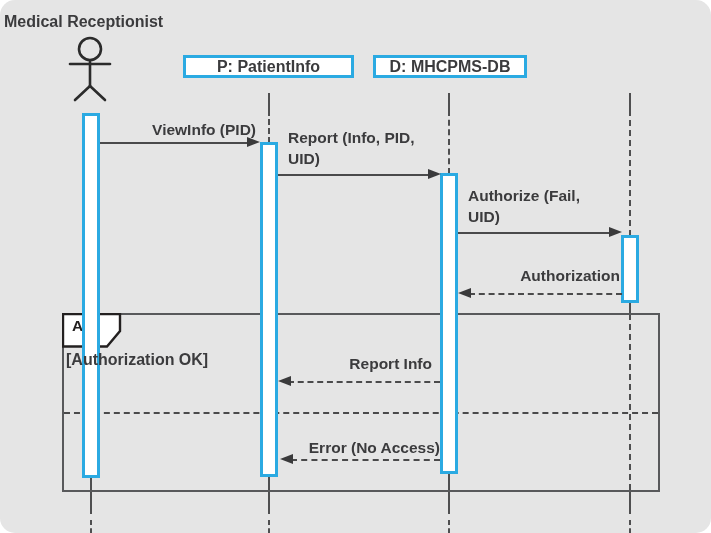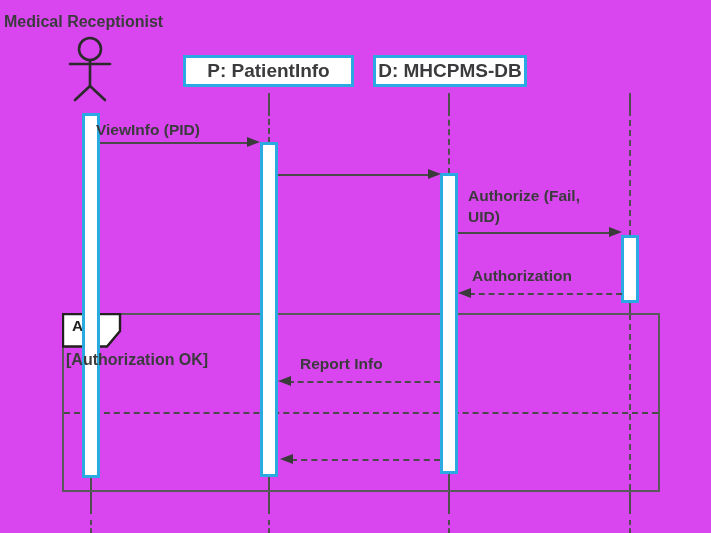--- a/index.html
+++ b/index.html
@@ -3,27 +3,27 @@
 <meta charset="utf-8">
 <style>
   :root{
     --accent:#2baae2;
     --line:#4a4a4b;
     --text:#3b3b3d;
     --frame:#58595b;
   }
   *{box-sizing:border-box;margin:0;padding:0;}
   body{background:#ffffff;font-family:"Liberation Sans",sans-serif;}
-  .canvas{position:relative;width:711px;height:533px;background:#d946ef;color:var(--text);overflow:hidden;}
+  .canvas{position:relative;width:711px;height:533px;background:#e5e5e5;color:var(--text);overflow:hidden;border-radius:15px;}
 
   .actor-title{position:absolute;font-size:16px;font-weight:600;color:var(--text);white-space:nowrap;}
 
-  .obox{position:absolute;height:32px;border:3px solid var(--accent);background:#fff;
+  .obox{position:absolute;height:23px;border:3px solid var(--accent);background:#fff;
         display:flex;align-items:center;justify-content:center;
-        font-size:19px;font-weight:600;color:var(--text);white-space:nowrap;}
+        font-size:16px;font-weight:600;color:var(--text);white-space:nowrap;}
 
   .bar{position:absolute;width:18px;border:3px solid var(--accent);background:#fff;}
 
   .vdash{position:absolute;width:0;border-left:2px dashed #4f4f50;}
   .vsolid{position:absolute;width:0;border-left:2px solid #4f4f50;}
 
   .frame{position:absolute;border:2px solid var(--frame);background:transparent;}
   .divider{position:absolute;height:0;border-top:2px dashed var(--line);}
 
   .alt-text{position:absolute;font-size:15.5px;font-weight:700;color:#232020;}
@@ -33,21 +33,21 @@
   .hline{position:absolute;height:0;border-top:2px solid var(--line);}
   .hline.dashed{border-top-style:dashed;}
   .arrow-r{position:absolute;width:0;height:0;
            border-top:5.5px solid transparent;border-bottom:5.5px solid transparent;
            border-left:13px solid #3a3a3b;}
   .arrow-l{position:absolute;width:0;height:0;
            border-top:5.5px solid transparent;border-bottom:5.5px solid transparent;
            border-right:13px solid #3a3a3b;}
 
   .mlabel{position:absolute;font-size:15.5px;font-weight:600;line-height:21px;color:var(--text);}
-  .mlabel.center{text-align:left;}
+  .mlabel.center{text-align:right;}
 
   svg{position:absolute;}
 </style>
 </head>
 <body>
 
 <div class="canvas">
 
   <div class="actor-title" style="left:4px;top:13px">Medical Receptionist</div>
   <svg style="left:66px;top:34px" width="48" height="68" viewBox="0 0 48 68" fill="none" stroke="#2b2b2b" stroke-width="2.6" stroke-linecap="round">
@@ -92,31 +92,33 @@
   <div class="bar" style="left:260px;top:142px;height:335px"></div>
   <div class="bar" style="left:440px;top:173px;height:301px"></div>
   <div class="bar" style="left:621px;top:235px;height:68px"></div>
 
   <div class="hline" style="left:100px;top:142px;width:148px"></div>
   <div class="arrow-r" style="left:247px;top:137px"></div>
   <div class="mlabel center" style="left:96px;top:119px;width:160px">ViewInfo (PID)</div>
 
   <div class="hline" style="left:278px;top:174px;width:151px"></div>
   <div class="arrow-r" style="left:428px;top:169px"></div>
+  <div class="mlabel" style="left:288px;top:127px;width:152px">Report (Info, PID, UID)</div>
 
   <div class="hline" style="left:458px;top:232px;width:152px"></div>
   <div class="arrow-r" style="left:609px;top:227px"></div>
   <div class="mlabel" style="left:468px;top:185px;width:130px">Authorize (Fail, UID)</div>
 
   <div class="hline dashed" style="left:469px;top:293px;width:153px"></div>
   <div class="arrow-l" style="left:458px;top:288px"></div>
   <div class="mlabel center" style="left:472px;top:265px;width:148px">Authorization</div>
 
   <div class="hline dashed" style="left:288px;top:381px;width:152px"></div>
   <div class="arrow-l" style="left:278px;top:376px"></div>
   <div class="mlabel center" style="left:300px;top:353px;width:132px">Report Info</div>
 
   <div class="hline dashed" style="left:291px;top:459px;width:149px"></div>
   <div class="arrow-l" style="left:280px;top:454px"></div>
+  <div class="mlabel center" style="left:292px;top:437px;width:148px">Error (No Access)</div>
 
   <div class="guard" style="left:66px;top:351px">[Authorization OK]</div>
 
 </div>
 
 </body></html>

